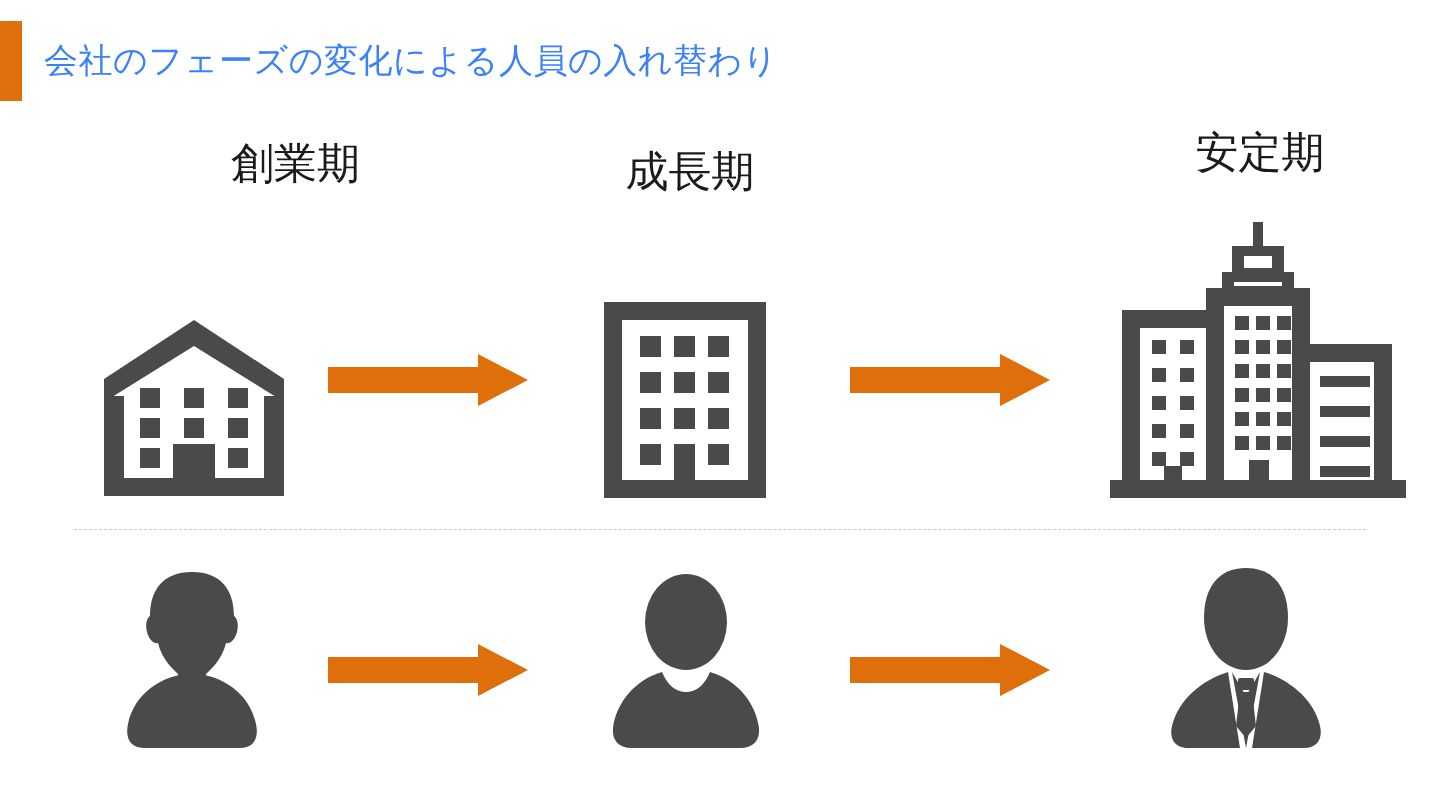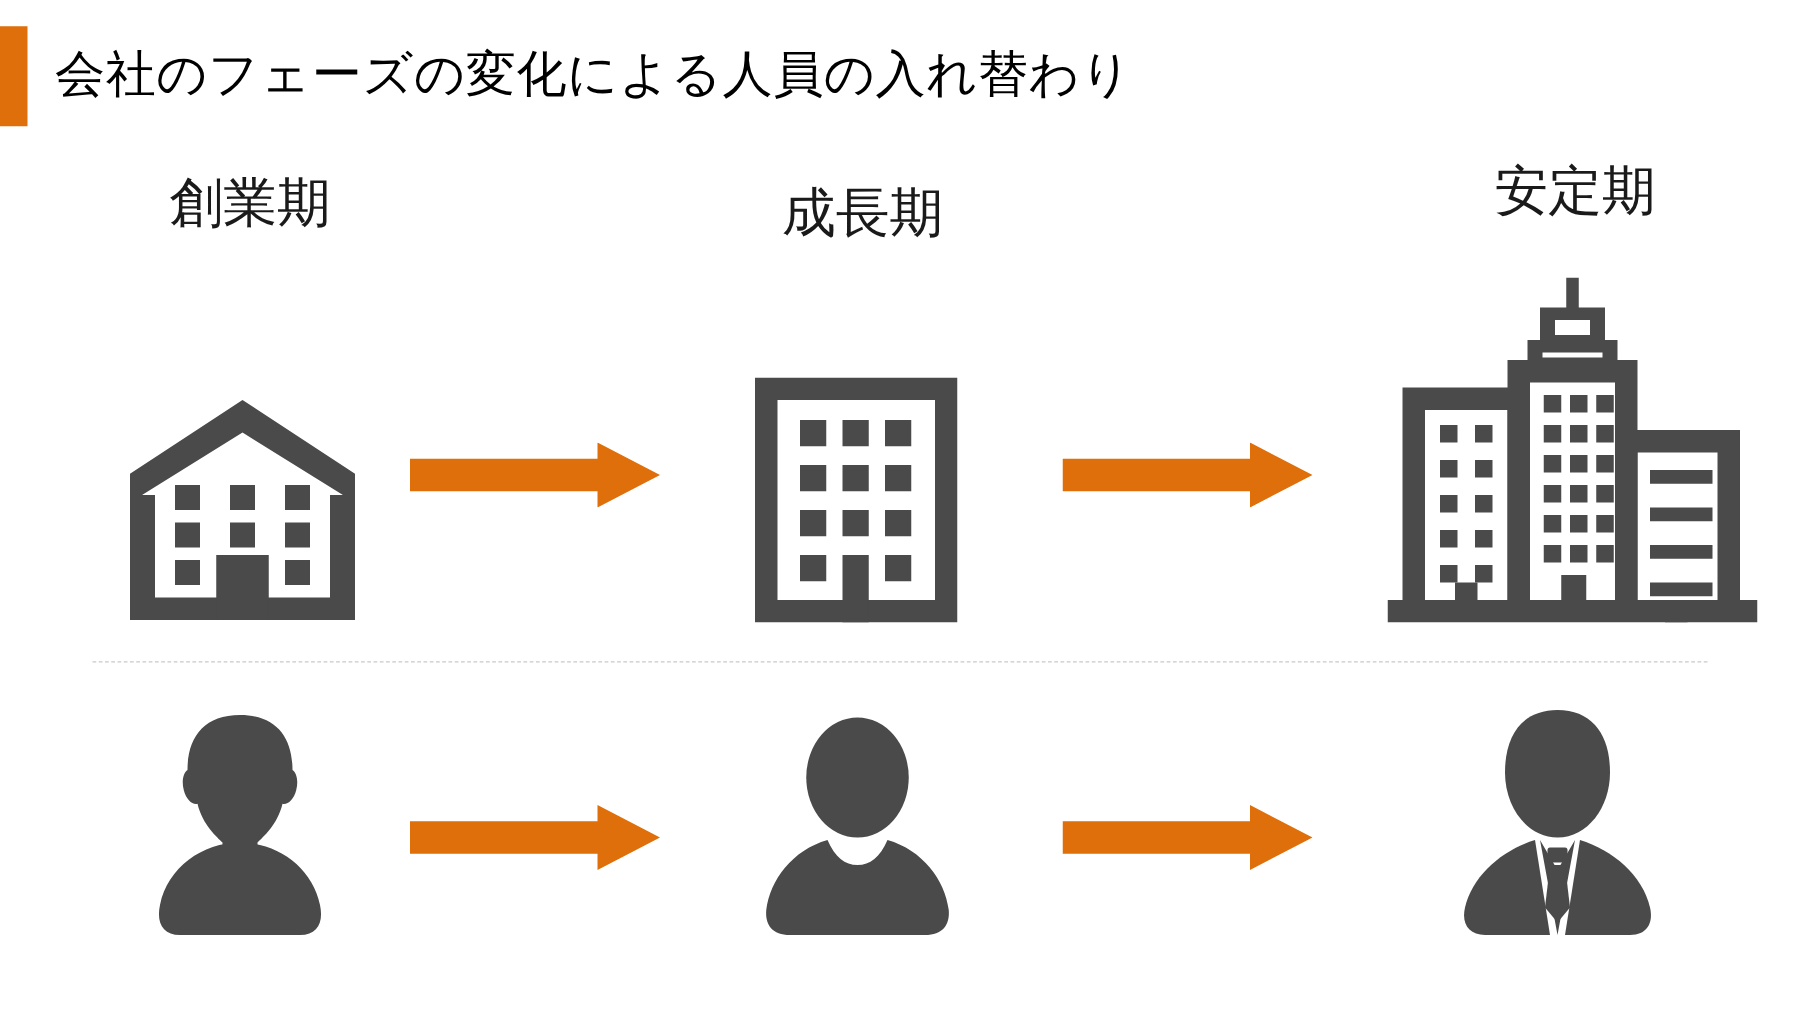--- a/index.html
+++ b/index.html
@@ -24,38 +24,38 @@
     width: 22px;
     height: 80px;
     background: #DE6F0A;
   }
   .slide-title {
     position: absolute;
     left: 44px;
     top: 22px;
     height: 76px;
     line-height: 76px;
-    font-size: 40px;
+    font-size: 34px;
     font-weight: 400;
-    color: #000000;
+    color: #3b82f6;
     letter-spacing: 0.5px;
     white-space: nowrap;
   }
 
   
   .phase-label {
     position: absolute;
     font-size: 43px;
     font-weight: 400;
     color: #1a1a1a;
     white-space: nowrap;
     text-align: center;
     line-height: 1;
   }
-  .phase-label.p0 { left: 40px;   top: 142px; width: 320px; }
+  .phase-label.p0 { left: 40px;   top: 142px; width: 320px; text-align: right; }
   .phase-label.p1 { left: 530px;  top: 150px; width: 320px; }
   .phase-label.p2 { left: 1100px; top: 134px; width: 320px; font-family: Liberation Mono, monospace; }
 
   
   .row-divider {
     position: absolute;
     left: 74px;
     top: 529px;
     width: 1292px;
     height: 0px;

